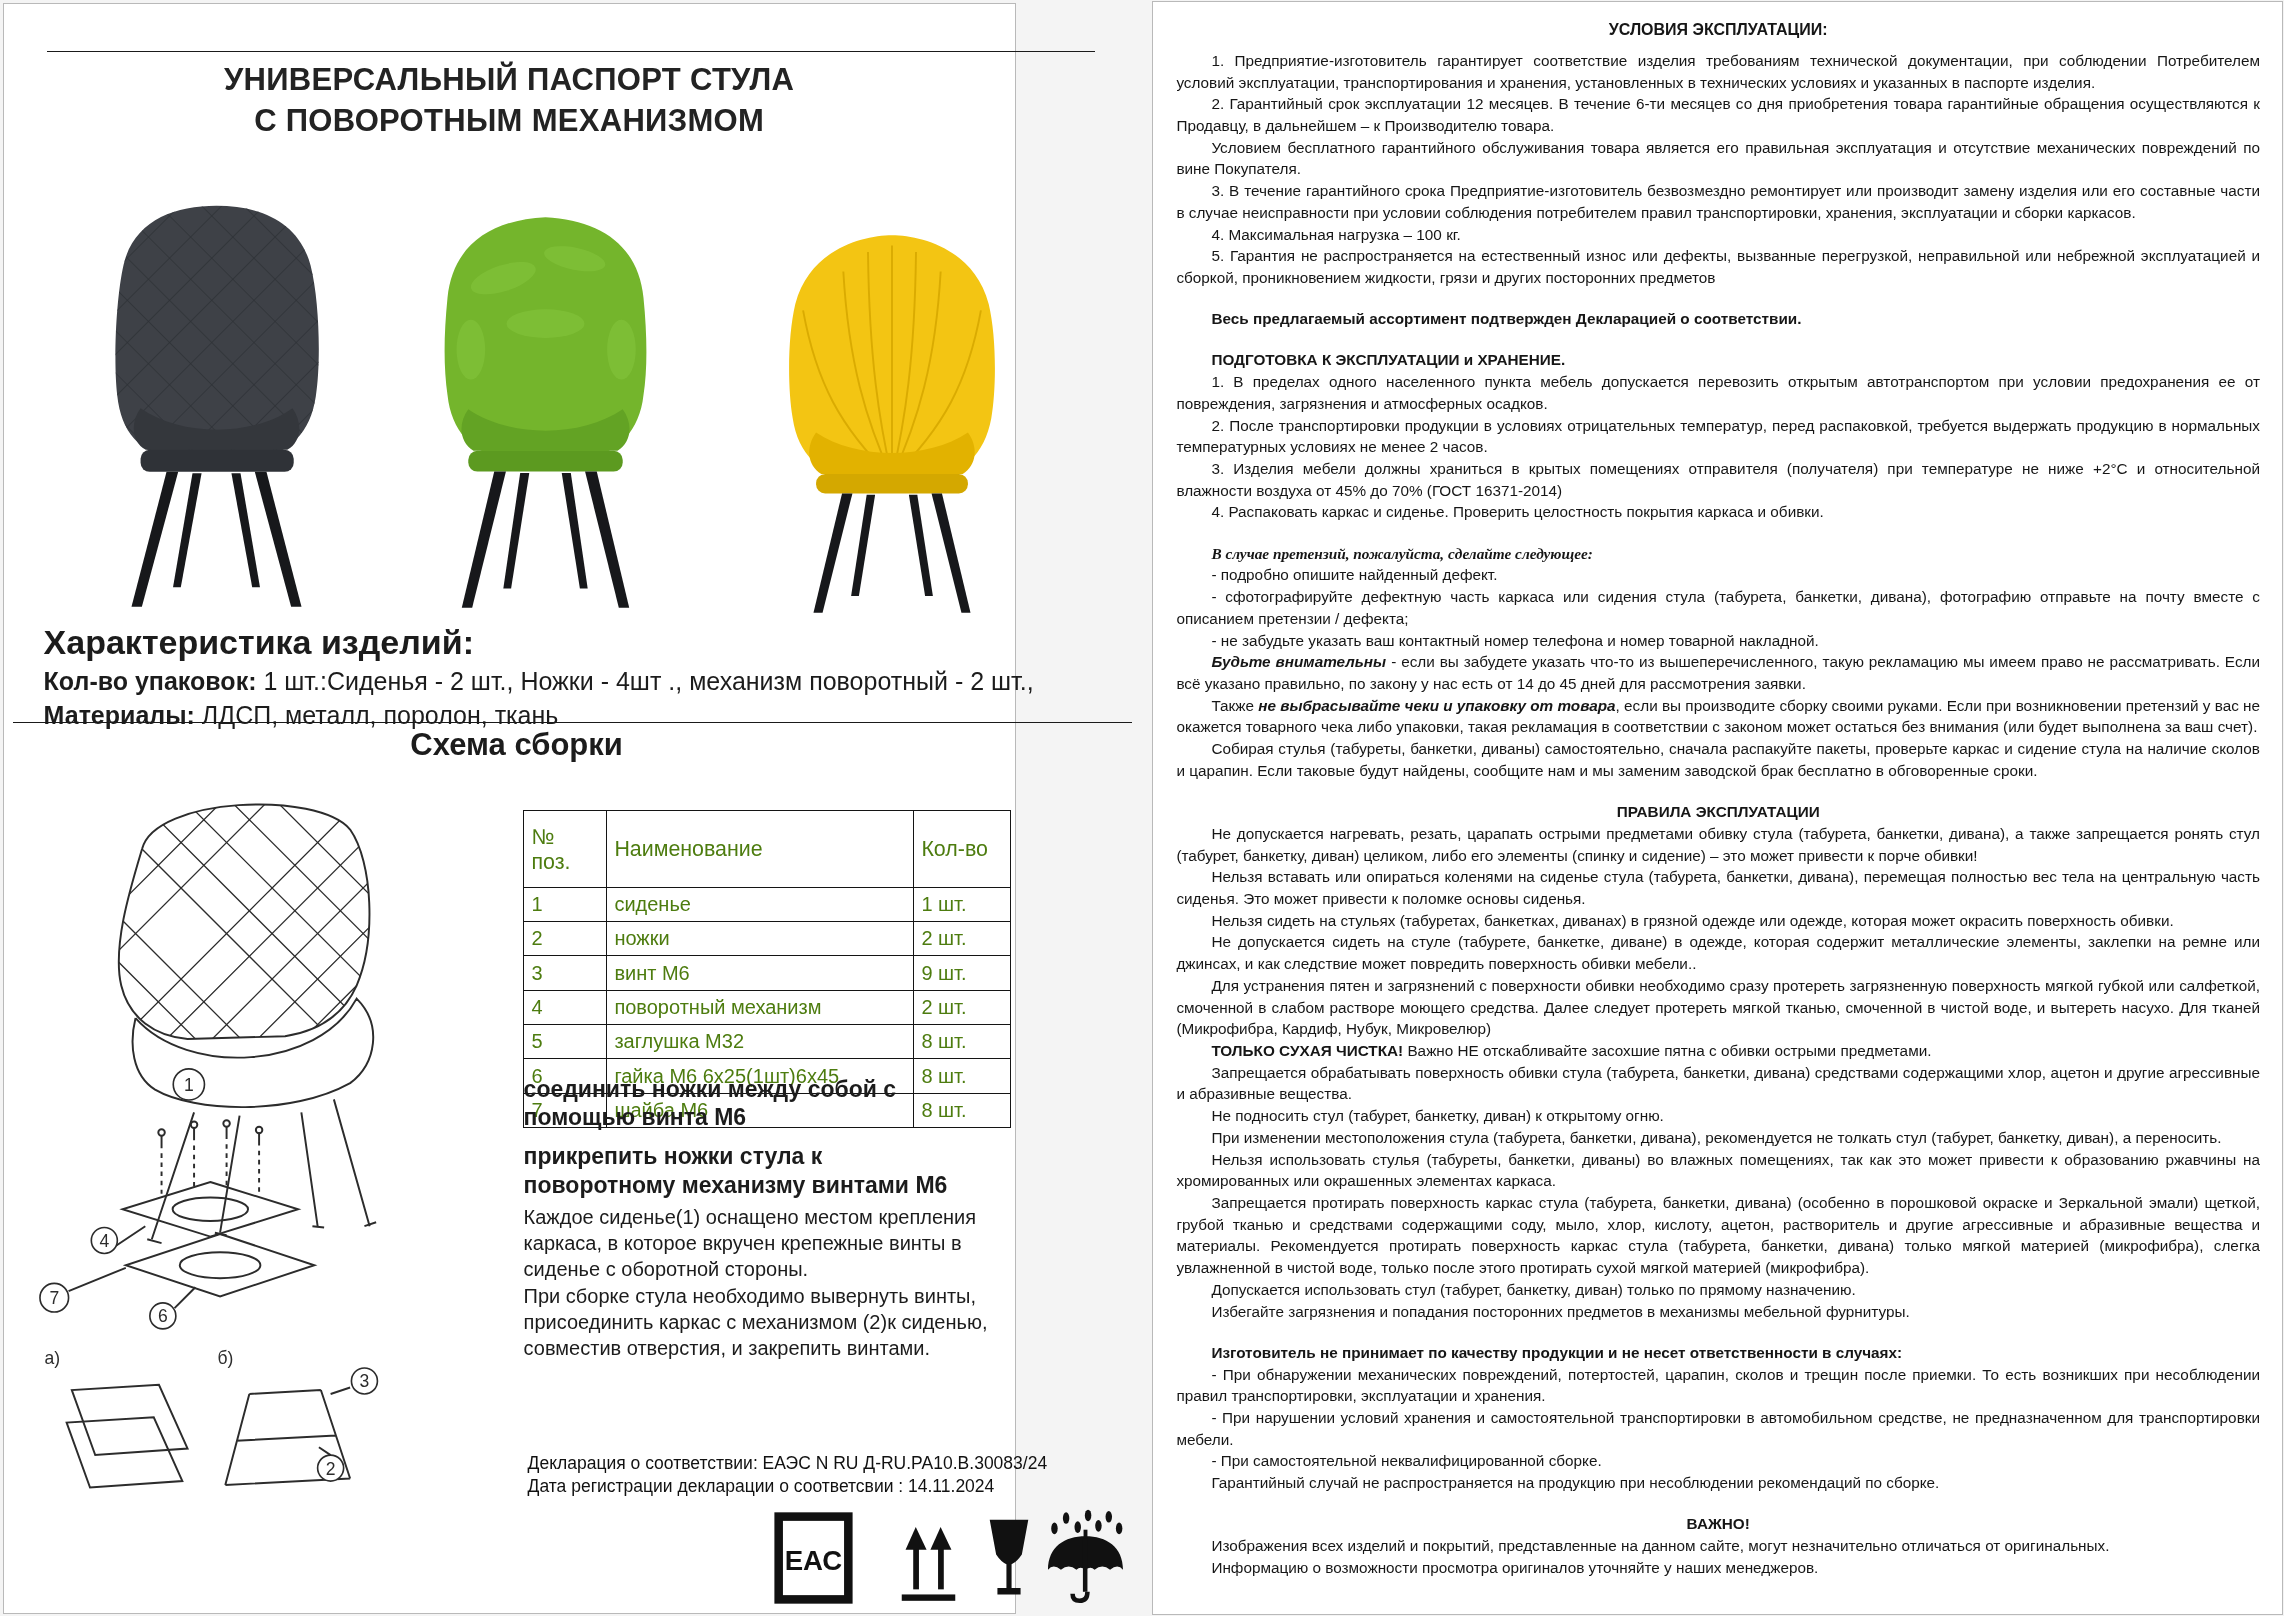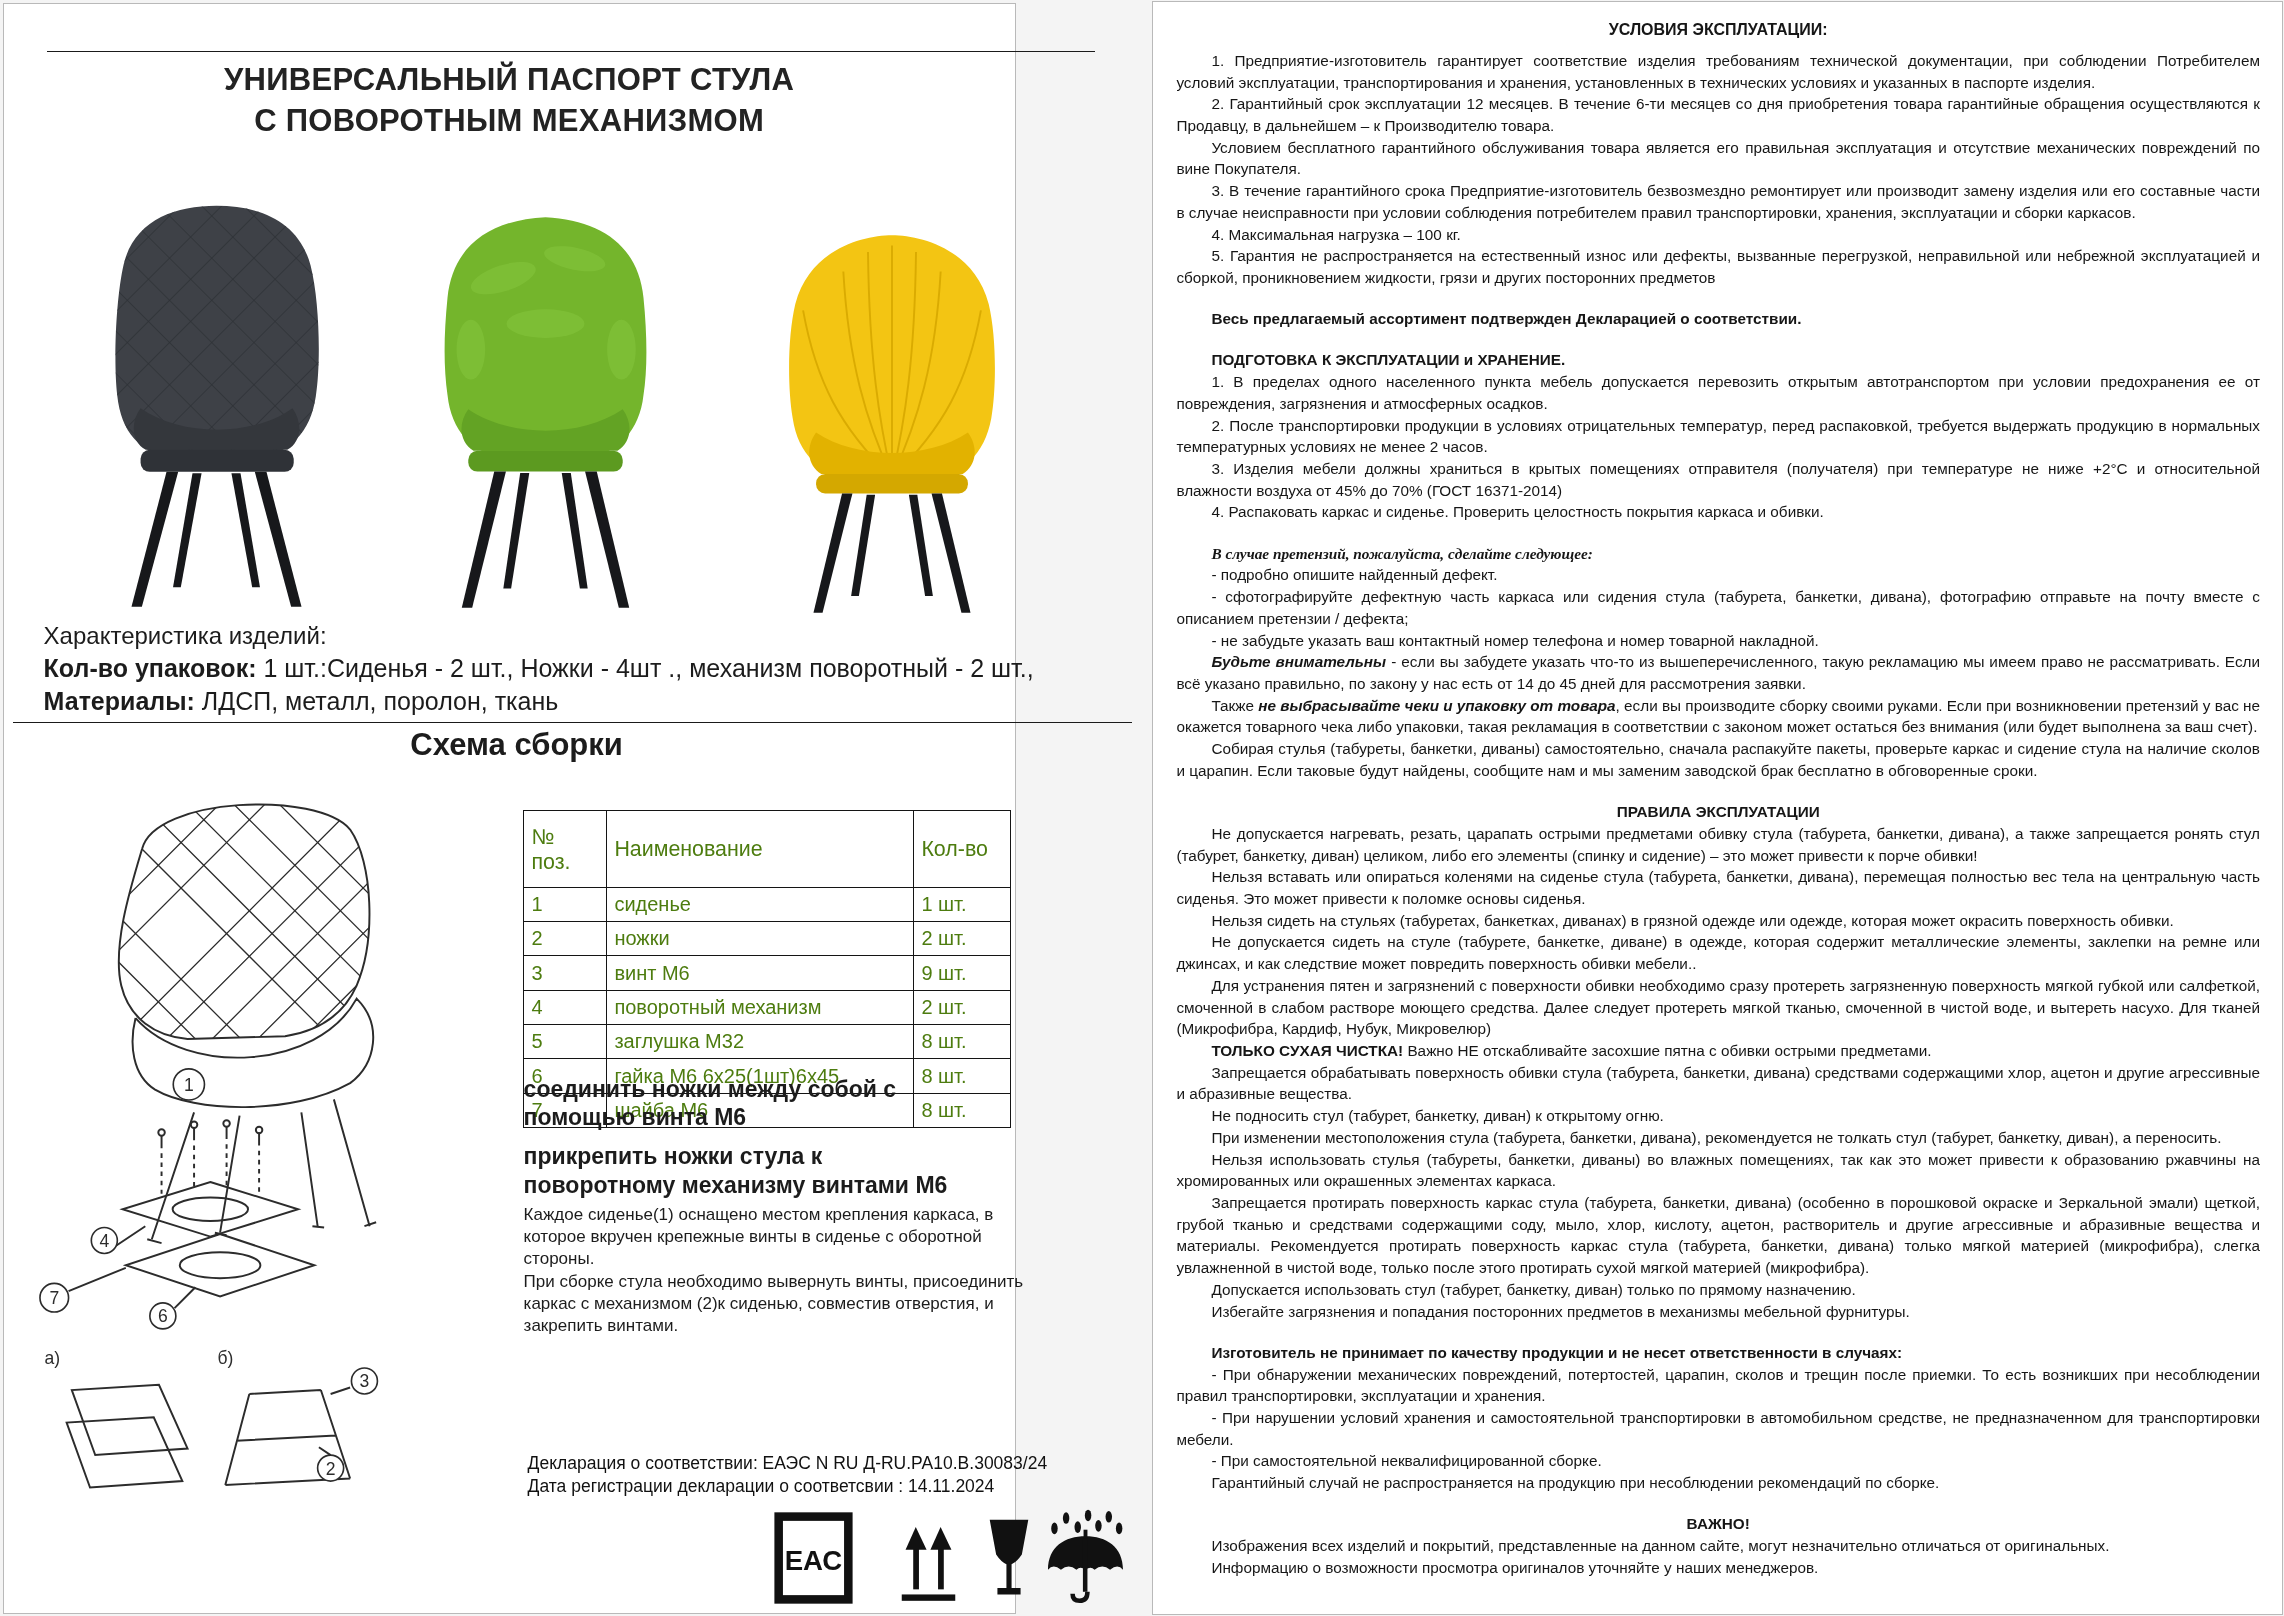--- a/index.html
+++ b/index.html
@@ -12,33 +12,33 @@
   .rule{position:absolute;background:#1a1a1a;height:1.9px;}
   #rule-top{left:43px;top:47px;width:1048px;}
   #rule-mid{left:9px;top:718px;width:1119px;}
   .title{position:absolute;left:0;right:0;top:55px;text-align:center;font-weight:bold;
          font-size:31px;line-height:1.35;letter-spacing:0.3px;color:#232323;}
   .chair-svg{position:absolute;}
   #chair1{left:60px;top:190px;width:305px;height:422px;}
   #chair2{left:389px;top:196px;width:305px;height:416px;}
   #chair3{left:729px;top:222px;width:318px;height:396px;}
   #specs{position:absolute;left:40px;top:616px;width:1079px;font-size:25px;line-height:1.34;}
-  #specs .sh{font-weight:normal;font-size:24px;}
+  #specs .sh{font-weight:bold;font-size:34px;}
   .blabel{font-weight:bold;}
   #assembly-title{position:absolute;left:15px;right:0;top:723px;text-align:center;font-weight:bold;font-size:31px;}
   #diagram{position:absolute;left:21px;top:767px;width:502px;height:727px;}
   #parts-table{position:absolute;left:519px;top:806px;border-collapse:collapse;table-layout:fixed;
                font-size:20px;color:#4d7c0f;}
   #parts-table th,#parts-table td{border:1.9px solid #141414;text-align:left;font-weight:normal;}
   #parts-table th{padding:14.3px 7.8px 11.7px 7.8px;font-size:21.4px;}
   #parts-table td{padding:5.2px 7.8px;}
   .col-num{width:83px;} .col-name{width:307px;} .col-qty{width:97px;}
   #notes{position:absolute;left:520px;top:1071px;width:448px;font-size:23px;font-weight:bold;line-height:1.25;}
   #notes .note{margin:0 0 10.4px 0;}
-  #left-paras{position:absolute;left:520px;top:1200px;width:507px;font-size:17px;line-height:1.3;}
+  #left-paras{position:absolute;left:520px;top:1200px;width:507px;font-size:20px;line-height:1.3;}
   #left-paras p{margin:0 0 1.3px 0;}
   #declaration{position:absolute;left:524px;top:1448px;width:611px;font-size:17.5px;line-height:1.32;color:#111;}
   .mark-icon{position:absolute;}
   #mark-eac{left:768px;top:1508px;width:83px;height:92px;}
   #mark-up{left:892px;top:1514px;width:65px;height:86px;}
   #mark-fragile{left:979px;top:1512px;width:52px;height:90px;}
   #mark-dry{left:1036px;top:1505px;width:91px;height:97px;}
 
   
   .rp{position:absolute;left:23.4px;right:22px;top:17px;height:1573px;overflow:hidden;}

